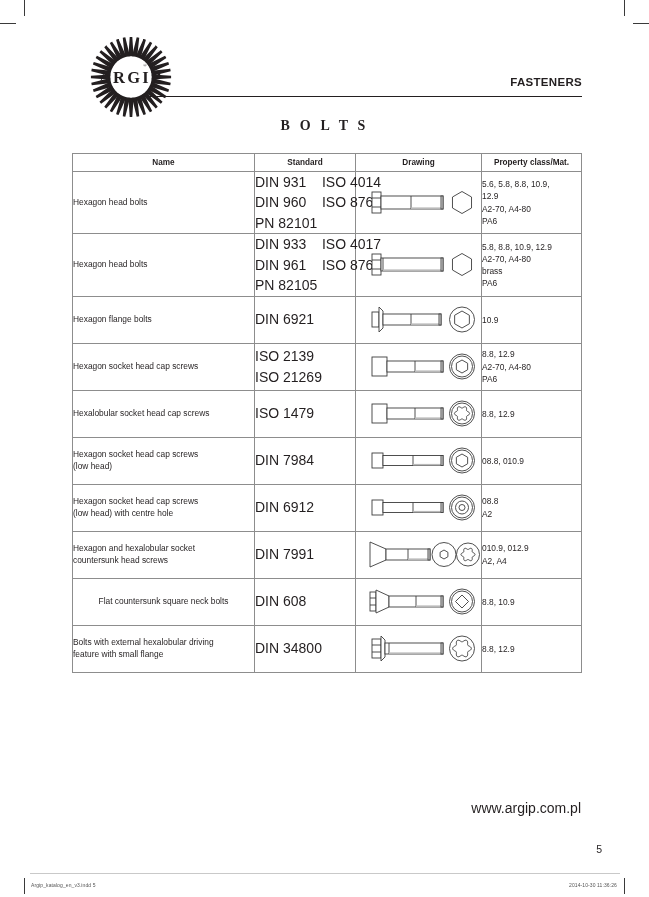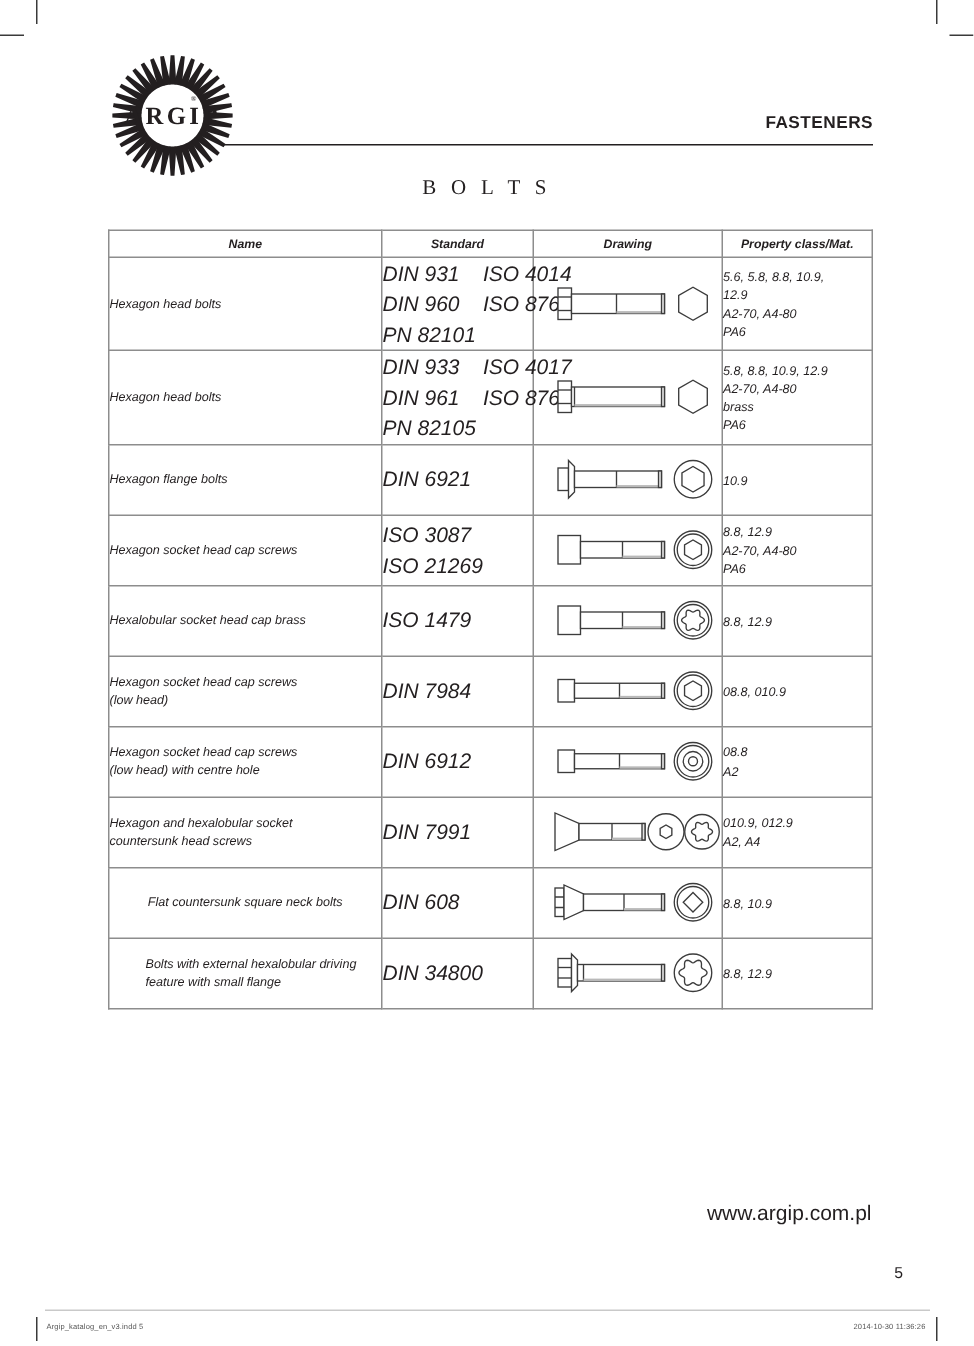--- a/index.html
+++ b/index.html
@@ -26,21 +26,21 @@
   .crop-br-v { left: 624px; top: 878px; width: 1px; height: 16px; }
 
   
   .header {
     position: absolute;
     left: 72px; top: 34px;
     width: 510px; height: 70px;
   }
   .logo {
     position: absolute;
-    left: 0; top: 0;
+    left: 16px; top: 0;
     width: 86px; height: 86px;
   }
   .logo svg { display: block; }
   .header-title {
     position: absolute;
     right: 0; top: 42px;
     font-family: "Liberation Sans", sans-serif;
     font-size: 11.5px;
     font-weight: bold;
     letter-spacing: 0.3px;
@@ -55,34 +55,33 @@
   }
 
   
   .page-title {
     position: absolute;
     left: 0; top: 118px;
     width: 649px;
     text-align: center;
     font-family: "Liberation Serif", serif;
     font-size: 14px;
-    font-weight: normal;
+    font-weight: bold;
     letter-spacing: 3.2px;
     color: #231f20;
   }
 
   
   .bolt-table {
     position: absolute;
     left: 72px; top: 153px;
     width: 509px;
     border-collapse: collapse;
     table-layout: fixed;
     font-family: "Liberation Sans", sans-serif;
-    font-style: italic;
   }
   .bolt-table td, .bolt-table th {
     border: 1px solid #8d8d8d;
     vertical-align: middle;
     padding: 0;
   }
   .bolt-table thead th {
     height: 17px;
     font-size: 8.2px;
     font-weight: bold;
@@ -285,38 +284,38 @@
               <line x1="53" y1="17" x2="53" y2="28" fill="none" stroke="#3c3c3c" stroke-width="0.9"></line>
               <rect x="53" y="26.4" width="30" height="1.6" fill="#b9b9b9"></rect>
               <rect x="81" y="17" width="2" height="11" fill="#e3e3e3" stroke="#3c3c3c" stroke-width="0.9"></rect>
               <polygon points="104.00,31.00 96.64,26.75 96.64,18.25 104.00,14.00 111.36,18.25 111.36,26.75" fill="#fff" stroke="#3c3c3c" stroke-width="0.9"></polygon>
               <circle cx="104" cy="22.5" r="12.5" fill="none" stroke="#3c3c3c" stroke-width="0.9"></circle>
             </svg></span></td>
         <td class="cell-class">10.9</td>
       </tr>
       <tr>
         <td class="cell-name" style="white-space: pre-line;">Hexagon socket head cap screws</td>
-        <td class="cell-standard">ISO 3087
+        <td class="cell-standard">ISO 2139
 ISO 21269</td>
         <td class="cell-drawing"><span><svg width="122" height="46" viewBox="0 0 122 46">
               <rect x="14" y="13" width="15" height="19" fill="#fff" stroke="#3c3c3c" stroke-width="0.9"></rect>
               <rect x="29" y="17" width="56" height="11" fill="#fff" stroke="#3c3c3c" stroke-width="0.9"></rect>
               <line x1="57" y1="17" x2="57" y2="28" fill="none" stroke="#3c3c3c" stroke-width="0.9"></line>
               <rect x="57" y="26.4" width="28" height="1.6" fill="#b9b9b9"></rect>
               <rect x="83" y="17" width="2" height="11" fill="#e3e3e3" stroke="#3c3c3c" stroke-width="0.9"></rect>
               <polygon points="104.00,29.00 98.37,25.75 98.37,19.25 104.00,16.00 109.63,19.25 109.63,25.75" fill="#fff" stroke="#3c3c3c" stroke-width="0.9"></polygon>
               <circle cx="104" cy="22.5" r="10.5" fill="none" stroke="#3c3c3c" stroke-width="0.9"></circle>
               <circle cx="104" cy="22.5" r="12.5" fill="none" stroke="#3c3c3c" stroke-width="0.9"></circle>
             </svg></span></td>
         <td class="cell-class">8.8, 12.9
 A2-70, A4-80
 PA6</td>
       </tr>
       <tr>
-        <td class="cell-name" style="white-space: pre-line;">Hexalobular socket head cap brass</td>
+        <td class="cell-name" style="white-space: pre-line;">Hexalobular socket head cap screws</td>
         <td class="cell-standard">ISO 1479</td>
         <td class="cell-drawing"><span><svg width="122" height="46" viewBox="0 0 122 46">
               <rect x="14" y="13" width="15" height="19" fill="#fff" stroke="#3c3c3c" stroke-width="0.9"></rect>
               <rect x="29" y="17" width="56" height="11" fill="#fff" stroke="#3c3c3c" stroke-width="0.9"></rect>
               <line x1="57" y1="17" x2="57" y2="28" fill="none" stroke="#3c3c3c" stroke-width="0.9"></line>
               <rect x="57" y="26.4" width="28" height="1.6" fill="#b9b9b9"></rect>
               <rect x="83" y="17" width="2" height="11" fill="#e3e3e3" stroke="#3c3c3c" stroke-width="0.9"></rect>
               <path d="M111.61,22.50L111.43,23.15L110.95,23.72L110.28,24.18L109.59,24.53L109.02,24.84L108.67,25.20L108.54,25.68L108.56,26.32L108.60,27.10L108.53,27.90L108.28,28.61L107.80,29.09L107.15,29.26L106.41,29.13L105.68,28.78L105.03,28.36L104.48,28.02L104.00,27.89L103.52,28.02L102.97,28.36L102.32,28.78L101.59,29.13L100.85,29.26L100.20,29.09L99.72,28.61L99.47,27.90L99.40,27.10L99.44,26.32L99.46,25.68L99.33,25.20L98.98,24.84L98.41,24.53L97.72,24.18L97.05,23.72L96.57,23.15L96.39,22.50L96.57,21.85L97.05,21.28L97.72,20.82L98.41,20.47L98.98,20.16L99.33,19.80L99.46,19.32L99.44,18.68L99.40,17.90L99.47,17.10L99.72,16.39L100.20,15.91L100.85,15.74L101.59,15.87L102.32,16.22L102.97,16.64L103.52,16.98L104.00,17.11L104.48,16.98L105.03,16.64L105.68,16.22L106.41,15.87L107.15,15.74L107.80,15.91L108.28,16.39L108.53,17.10L108.60,17.90L108.56,18.68L108.54,19.32L108.67,19.80L109.02,20.16L109.59,20.47L110.28,20.82L110.95,21.28L111.43,21.85L111.61,22.50Z" fill="#fff" stroke="#3c3c3c" stroke-width="0.9"></path>
               <circle cx="104" cy="22.5" r="10.5" fill="none" stroke="#3c3c3c" stroke-width="0.9"></circle>
               <circle cx="104" cy="22.5" r="12.5" fill="none" stroke="#3c3c3c" stroke-width="0.9"></circle>
@@ -387,21 +386,21 @@
               <line x1="58" y1="17" x2="58" y2="28" fill="none" stroke="#3c3c3c" stroke-width="0.9"></line>
               <rect x="58" y="26.4" width="27" height="1.6" fill="#b9b9b9"></rect>
               <rect x="83" y="17" width="2" height="11" fill="#e3e3e3" stroke="#3c3c3c" stroke-width="0.9"></rect>
               <polygon points="104.00,16.00 110.50,22.50 104.00,29.00 97.50,22.50" fill="#fff" stroke="#3c3c3c" stroke-width="0.9"></polygon>
               <circle cx="104" cy="22.5" r="10.5" fill="none" stroke="#3c3c3c" stroke-width="0.9"></circle>
               <circle cx="104" cy="22.5" r="12.5" fill="none" stroke="#3c3c3c" stroke-width="0.9"></circle>
             </svg></span></td>
         <td class="cell-class">8.8, 10.9</td>
       </tr>
       <tr>
-        <td class="cell-name" style="white-space: pre-line; padding-left: 24px;">Bolts with external hexalobular driving
+        <td class="cell-name" style="white-space: pre-line;">Bolts with external hexalobular driving
 feature with small flange</td>
         <td class="cell-standard">DIN 34800</td>
         <td class="cell-drawing"><span><svg width="122" height="46" viewBox="0 0 122 46">
               <rect x="14" y="13" width="9" height="19" fill="#fff" stroke="#3c3c3c" stroke-width="0.9"></rect>
               <line x1="14" y1="19" x2="23" y2="19" fill="none" stroke="#3c3c3c" stroke-width="0.9"></line>
               <line x1="14" y1="26" x2="23" y2="26" fill="none" stroke="#3c3c3c" stroke-width="0.9"></line>
               <path d="M23,10 L27,14 L27,31 L23,35 Z" fill="#fff" stroke="#3c3c3c" stroke-width="0.9"></path>
               <rect x="27" y="17" width="58" height="11" fill="#fff" stroke="#3c3c3c" stroke-width="0.9"></rect>
               <line x1="31" y1="17" x2="31" y2="28" fill="none" stroke="#3c3c3c" stroke-width="0.9"></line>
               <rect x="31" y="26.4" width="54" height="1.6" fill="#b9b9b9"></rect>

